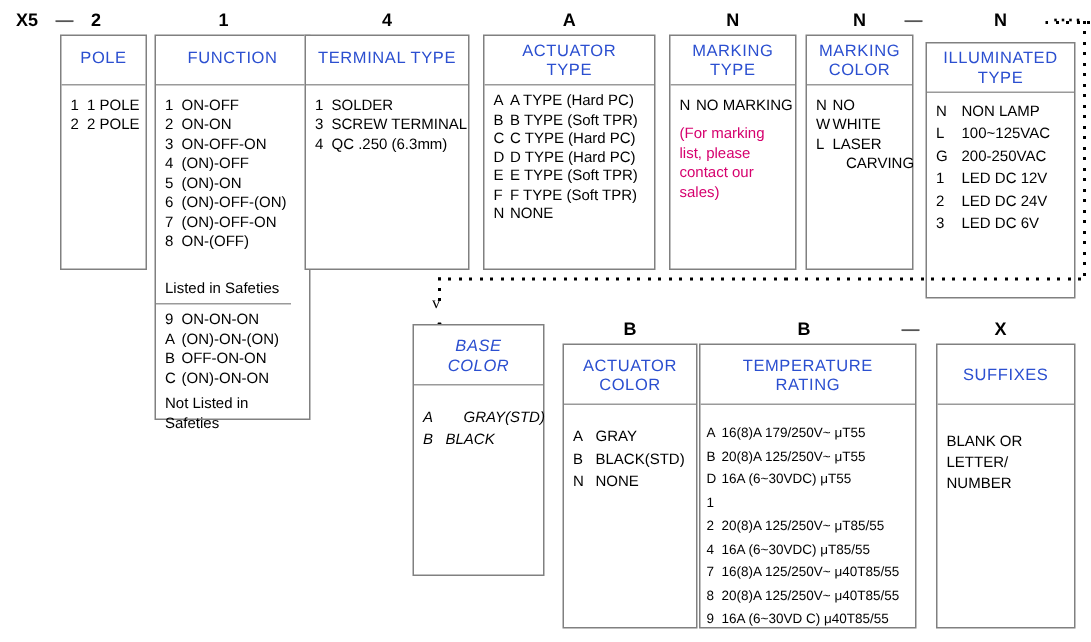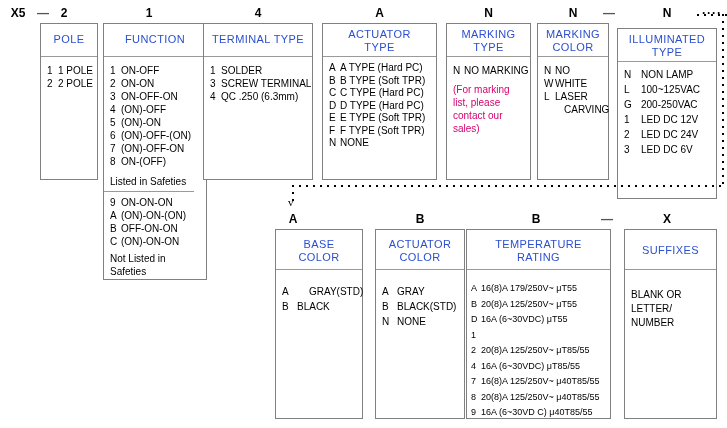--- a/index.html
+++ b/index.html
@@ -121,21 +121,21 @@
           <span class="v">(ON)-OFF-(ON)</span>
         </div>
       <div class="opt">
           <span class="k">7</span>
           <span class="v">(ON)-OFF-ON</span>
         </div>
       <div class="opt">
           <span class="k">8</span>
           <span class="v">ON-(OFF)</span>
         </div>
-      <div class="subnote" style="margin-top:7px;">Listed in Safeties</div>
+      <div class="subnote" style="margin-top:18px;">Listed in Safeties</div>
       <div class="sep" style="margin-left:-6px;width:90px;"></div>
       <div class="opt">
           <span class="k">9</span>
           <span class="v">ON-ON-ON</span>
         </div>
       <div class="opt">
           <span class="k">A</span>
           <span class="v">(ON)-ON-(ON)</span>
         </div>
       <div class="opt">
@@ -283,21 +283,21 @@
   <div class="dots-h" style="left:292px;top:185px;width:431px;"></div>
   <div class="dots-v" style="left:292px;top:185px;height:17px;"></div>
   <div class="arrow-down" style="left:288px;top:198px;">v</div>
 
   <div class="code" style="left:275px;top:212px;width:36px;">A</div>
   <div class="code" style="left:375px;top:212px;width:90px;">B</div>
   <div class="code" style="left:466px;top:212px;width:140px;">B</div>
   <div class="dash" style="left:596px;top:212px;width:22px;">—</div>
   <div class="code" style="left:617px;top:212px;width:100px;">X</div>
 
-  <div class="box" style="left:275px;top:229px;width:88px;height:190px;">
+  <div class="box" style="left:275px;top:216px;width:88px;height:168px;font-style:italic;">
     <div class="box-title" style="height:40px;padding-top:8px;">
       <div>BASE</div>
       <div>COLOR</div>
     </div>
     <div class="box-body" style="padding-top:14px;line-height:15px;">
       <div class="opt">
           <span class="k">A</span>
           <span class="v" style="padding-left:4px;margin-left:12px;">GRAY(STD)</span>
         </div>
       <div class="opt">

